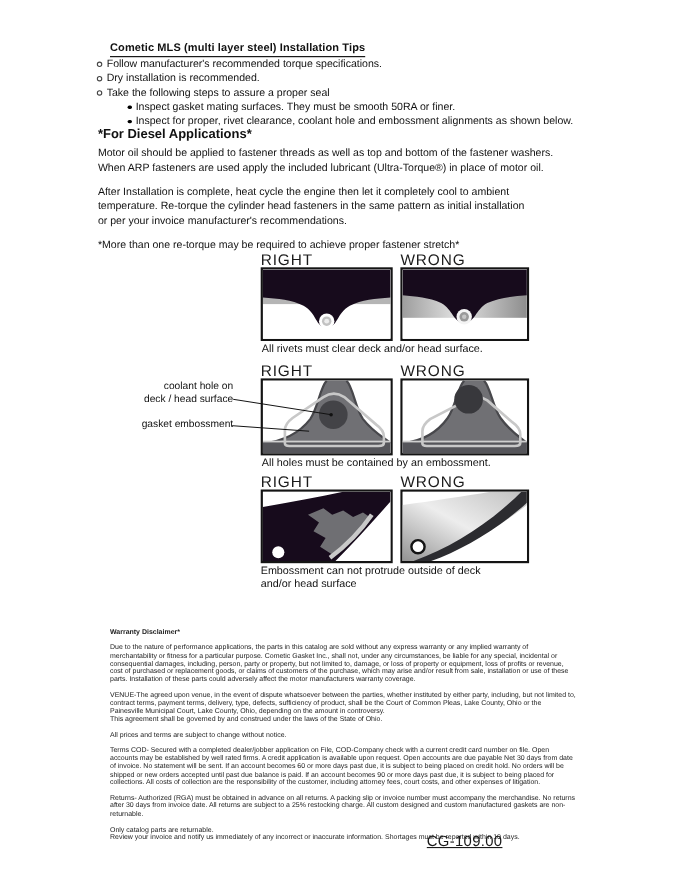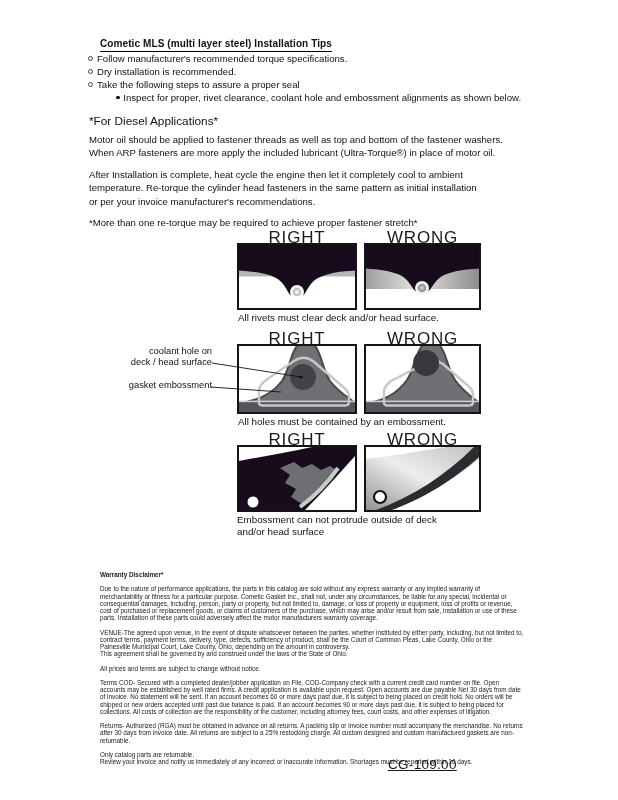--- a/index.html
+++ b/index.html
@@ -12,27 +12,27 @@
 
   
   .tips{position:absolute;left:88px;top:52px;font-size:9.6px;color:#111;}
   .tip{display:flex;align-items:center;height:13px;white-space:nowrap;}
   .tip .dot-open{width:3px;height:3px;border:1px solid #444;border-radius:50%;margin-right:4px;flex:none;}
   .tip.sub{padding-left:28px;}
   .tip .dot-fill{width:3.8px;height:3.8px;background:#000;border-radius:50%;margin-right:3.5px;flex:none;}
 
   
   .diesel{position:absolute;left:89px;top:114px;font-size:9.6px;line-height:13.4px;color:#111;}
-  .diesel .dh{font-size:11.8px;font-weight:normal;line-height:14px;white-space:nowrap;}
+  .diesel .dh{font-size:11.8px;font-weight:bold;line-height:14px;white-space:nowrap;}
   .diesel .grp{margin-top:5px;}
   .diesel .grp.gap{margin-top:8px;}
   .dline{white-space:nowrap;}
 
   
-  .diag-label{position:absolute;font-size:17px;letter-spacing:.8px;text-align:center;color:#1a1a1a;white-space:nowrap;}
+  .diag-label{position:absolute;font-size:14px;letter-spacing:.8px;text-align:left;color:#1a1a1a;white-space:nowrap;}
   .panel{position:absolute;border:2px solid #141414;background:#fff;box-sizing:content-box;line-height:0;}
   .caption{position:absolute;font-size:9.8px;color:#111;white-space:nowrap;line-height:12px;}
   .ann{position:absolute;font-size:9.3px;line-height:10.5px;text-align:right;white-space:nowrap;color:#111;}
   .overlay{position:absolute;pointer-events:none;}
 
   
   .disclaimer{position:absolute;left:100px;top:571px;width:424px;font-size:6.35px;line-height:7.25px;color:#222;}
   .disclaimer .head{font-weight:bold;margin:0 0 7px 0;}
   .disclaimer p{margin:0 0 7px 0;}
   .disclaimer p.tight{margin-bottom:0;}
@@ -54,29 +54,33 @@
     <div class="tip">
       <span class="dot-open"></span>
       <span>Dry installation is recommended.</span>
     </div>
     <div class="tip">
       <span class="dot-open"></span>
       <span>Take the following steps to assure a proper seal</span>
     </div>
     <div class="tip sub">
       <span class="dot-fill"></span>
+      <span>Inspect gasket mating surfaces.  They must be smooth 50RA or finer.</span>
+    </div>
+    <div class="tip sub">
+      <span class="dot-fill"></span>
       <span>Inspect for proper, rivet clearance, coolant hole and embossment alignments as shown below.</span>
     </div>
   </div>
 
   <div class="diesel">
     <div class="dh">*For Diesel Applications*</div>
     <div class="grp">
       <div class="dline">Motor oil should be applied to fastener threads as well as top and bottom of the fastener washers.</div>
-      <div class="dline">When ARP fasteners are more apply the included lubricant (Ultra-Torque®) in place of motor oil.</div>
+      <div class="dline">When ARP fasteners are used apply the included lubricant (Ultra-Torque®) in place of motor oil.</div>
     </div>
     <div class="grp gap">
       <div class="dline">After Installation is complete, heat cycle the engine then let it completely cool to ambient</div>
       <div class="dline">temperature. Re-torque the cylinder head fasteners in the same pattern as initial installation</div>
       <div class="dline">or per your invoice manufacturer's recommendations.</div>
     </div>
     <div class="grp gap dline">*More than one re-torque may be required to achieve proper fastener stretch*</div>
   </div>
 
   <div class="diag-label" style="left:237px;top:228px;width:120px">RIGHT</div>

